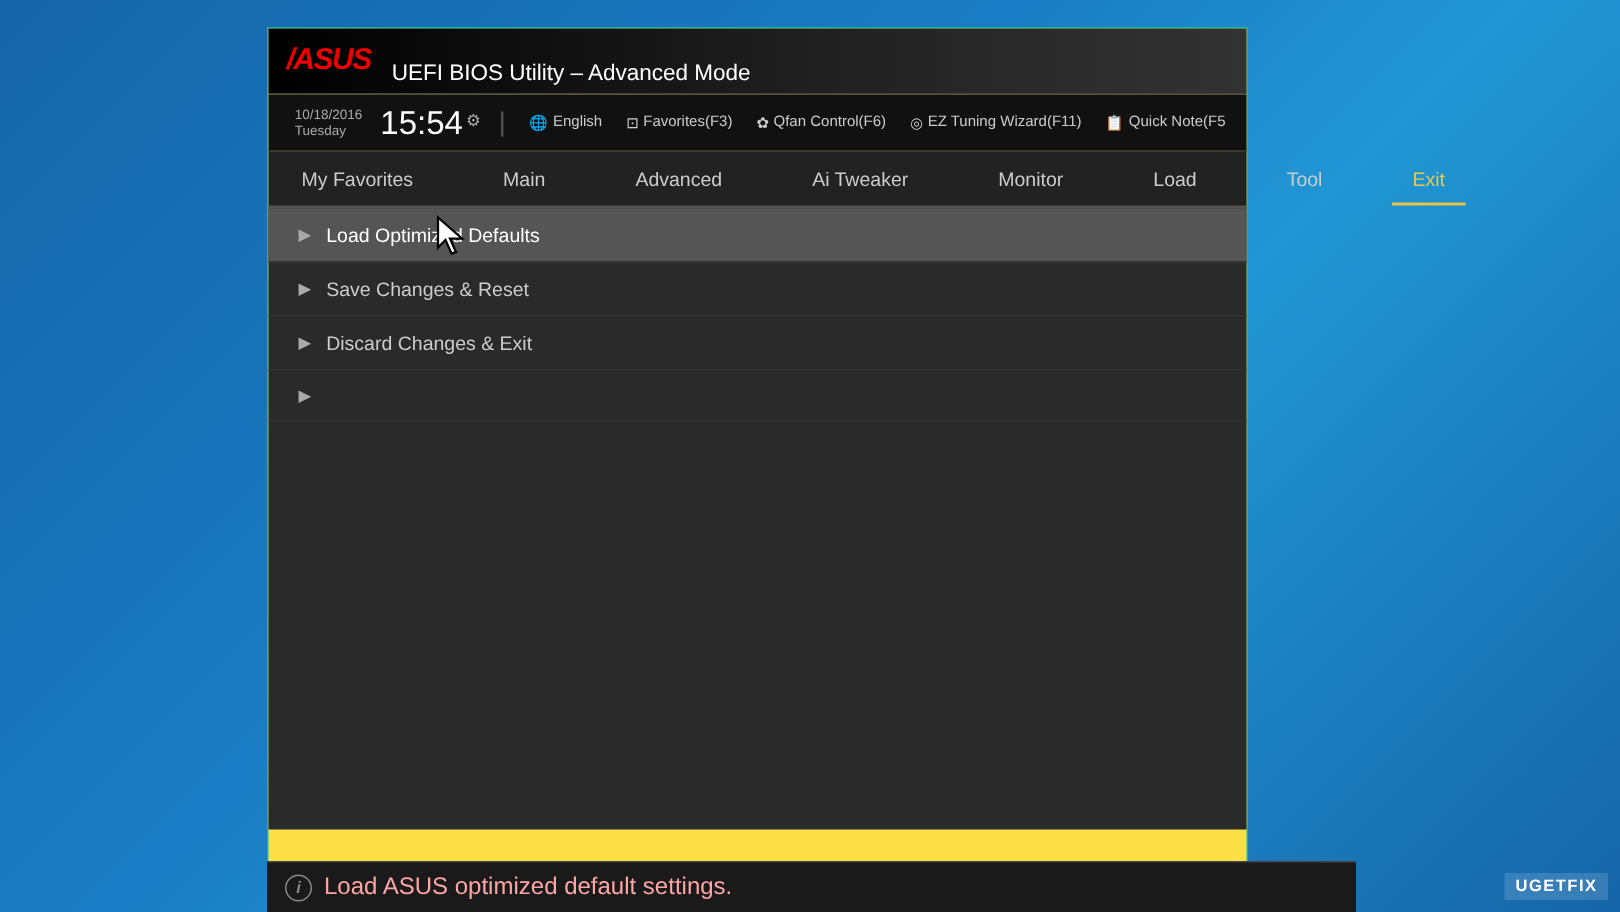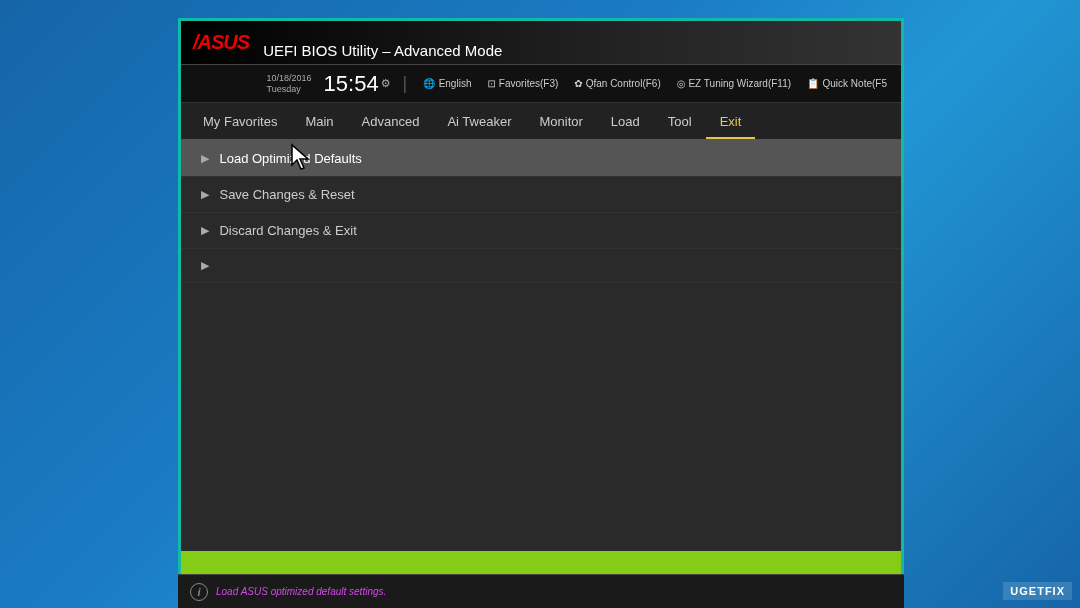--- a/index.html
+++ b/index.html
@@ -18,24 +18,24 @@
       width: 100%;
       height: 100%;
       background: linear-gradient(135deg, #1565a8 0%, #1a7cc4 40%, #2196d4 60%, #1565a8 100%);
     }
 
     
     .bios-window {
       position: absolute;
       left: 178px;
       top: 18px;
-      width: 726px;
+      width: 654px;
       height: 570px;
-      background: #84cc16;
-      border: 3px solid #14b8a6;
+      background: #fde047;
+      border: 1px solid #14b8a6;
     }
 
     
     .header-bar {
       display: flex;
       align-items: center;
       background: linear-gradient(90deg, #000 0%, #111 30%, #222 60%, #333 100%);
       height: 44px;
       padding: 0 12px;
       border-bottom: 1px solid #444;
@@ -115,20 +115,21 @@
     }
 
     
     .nav-bar {
       display: flex;
       align-items: center;
       background: #222;
       height: 38px;
       padding: 0 8px;
       border-bottom: 2px solid #555;
+      gap: 32px;
     }
 
     .nav-item {
       color: #ccc;
       font-size: 13px;
       padding: 8px 14px;
       cursor: pointer;
       white-space: nowrap;
     }
 
@@ -192,23 +193,22 @@
       align-items: center;
       justify-content: center;
       color: #888;
       font-size: 11px;
       font-style: italic;
       font-weight: bold;
       flex-shrink: 0;
     }
 
     .status-text {
-      color: #d946ef;
-      font-size: 10px;
-      font-style: italic;
+      color: #fca5a5;
+      font-size: 16px;
     }
 
     
     .watermark {
       position: absolute;
       bottom: 8px;
       right: 8px;
       background: rgba(255,255,255,0.15);
       color: #fff;
       font-size: 11px;

